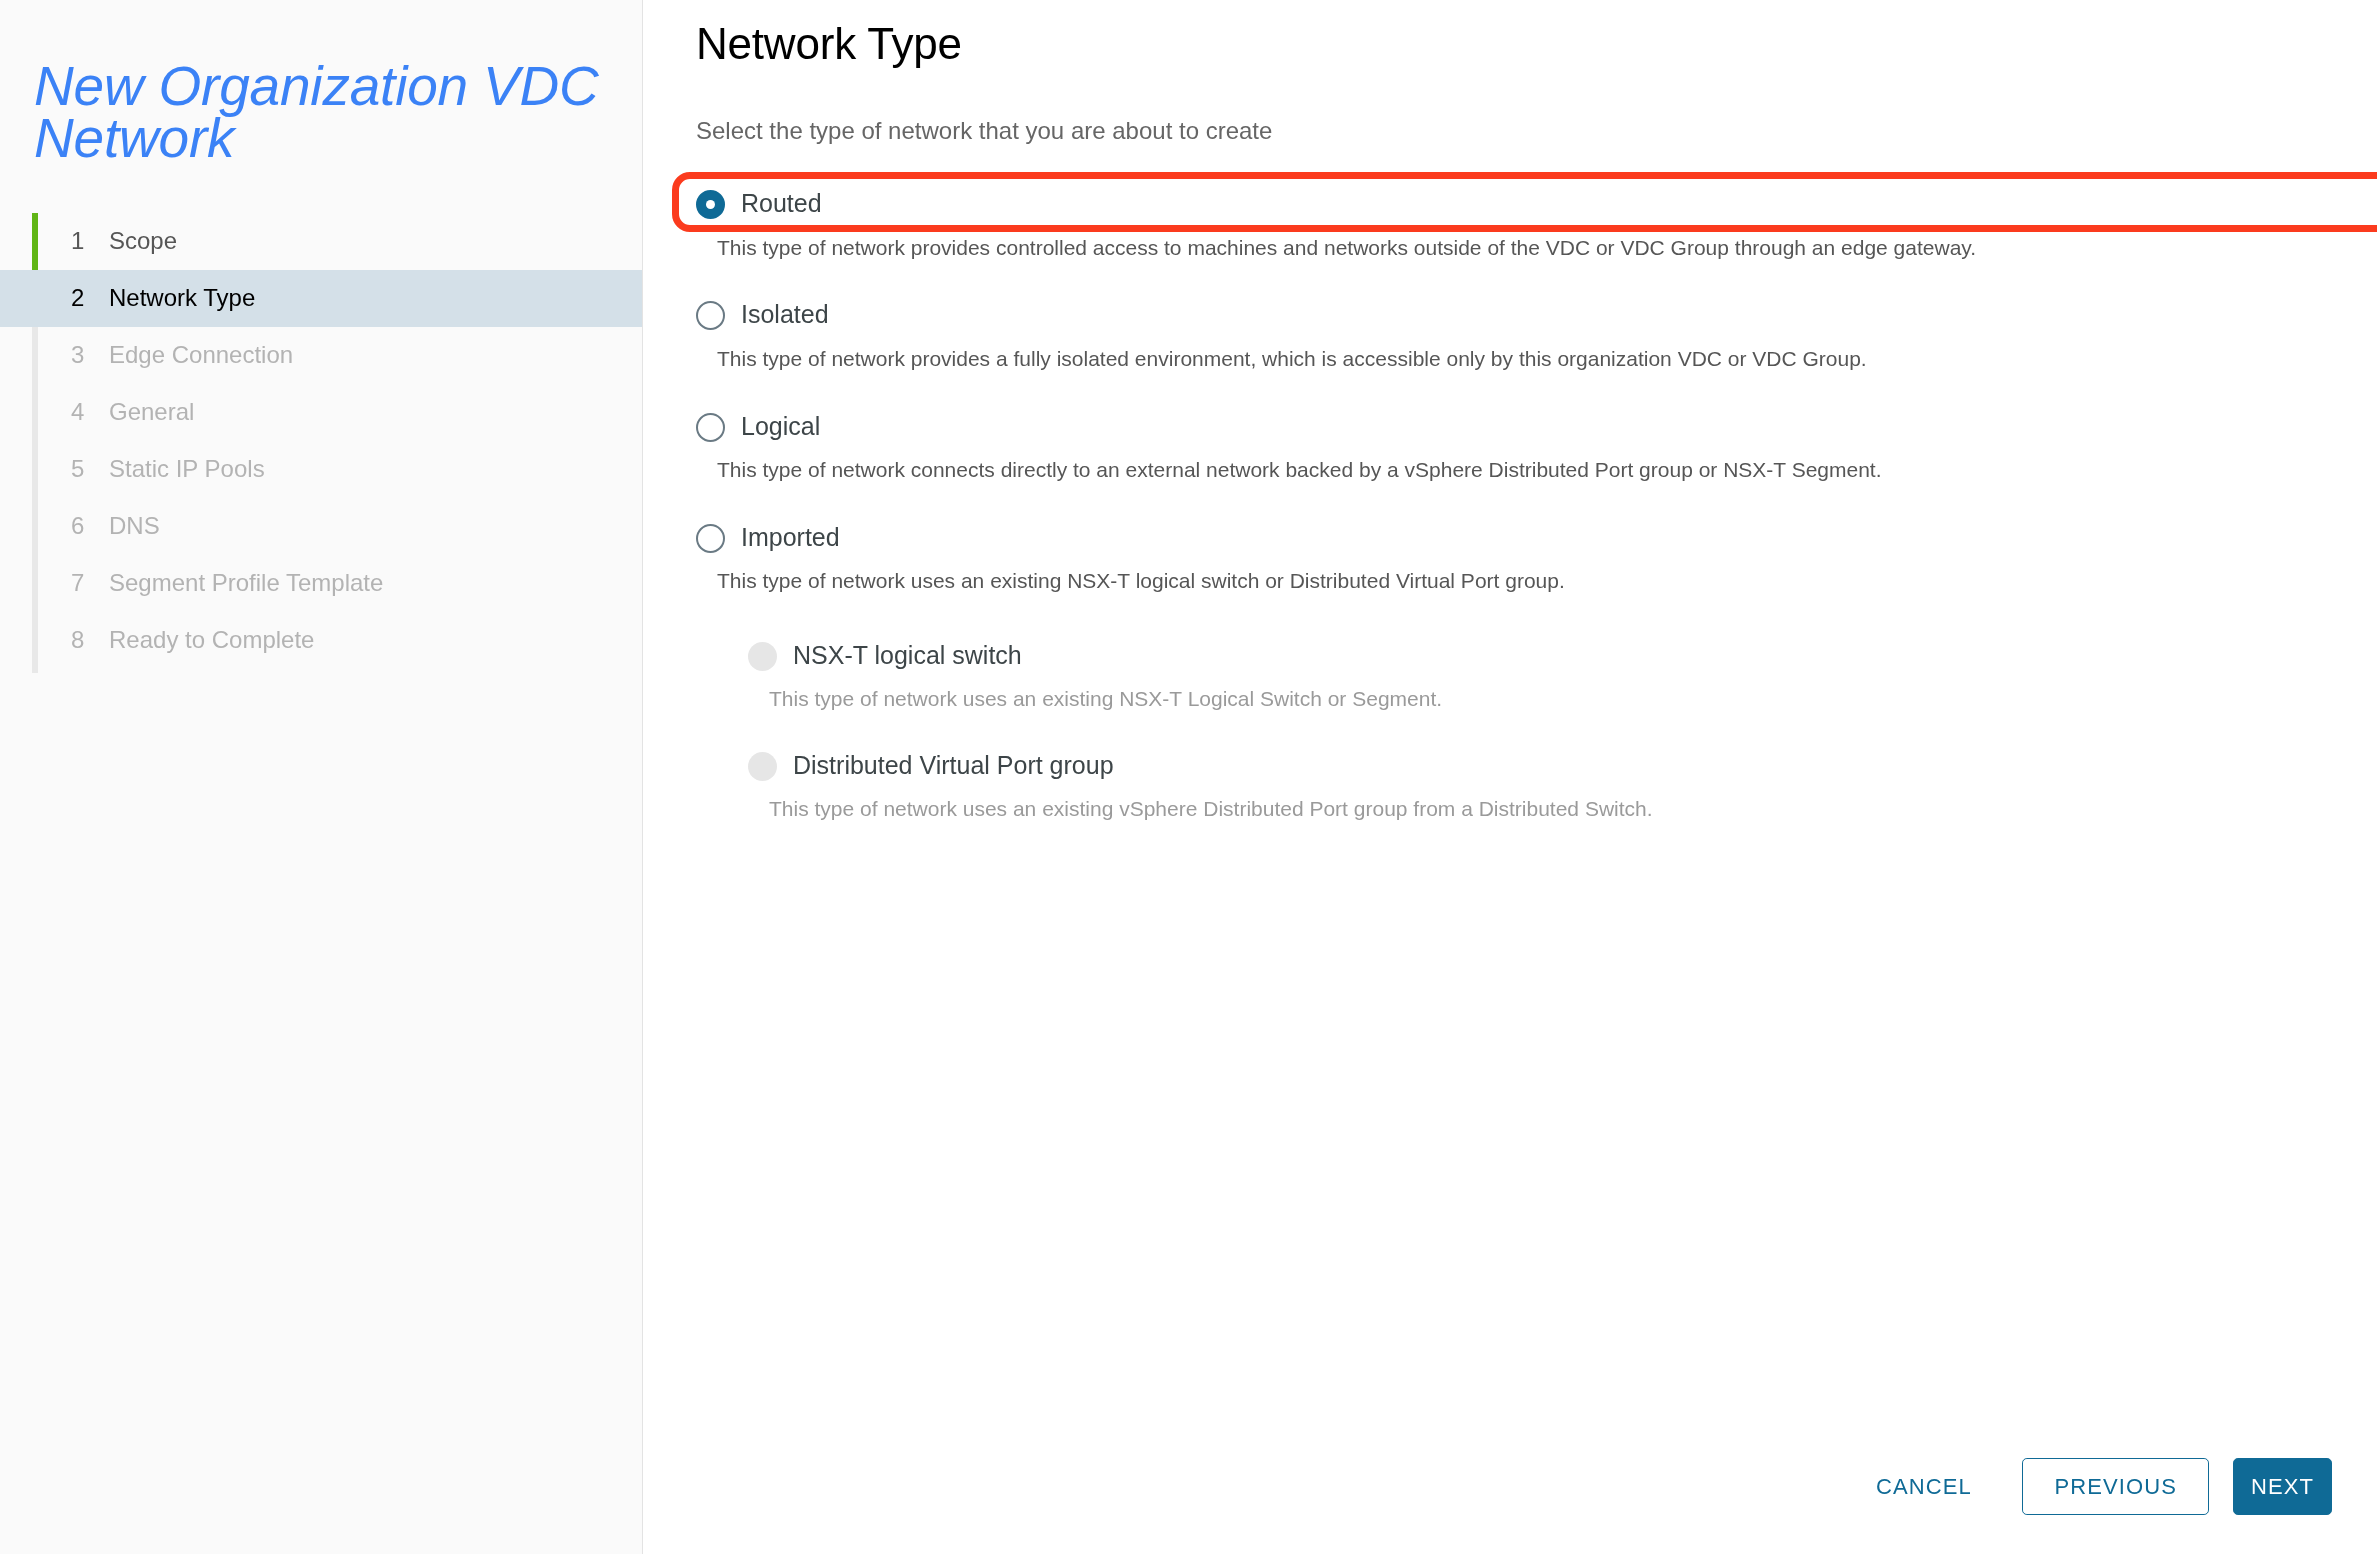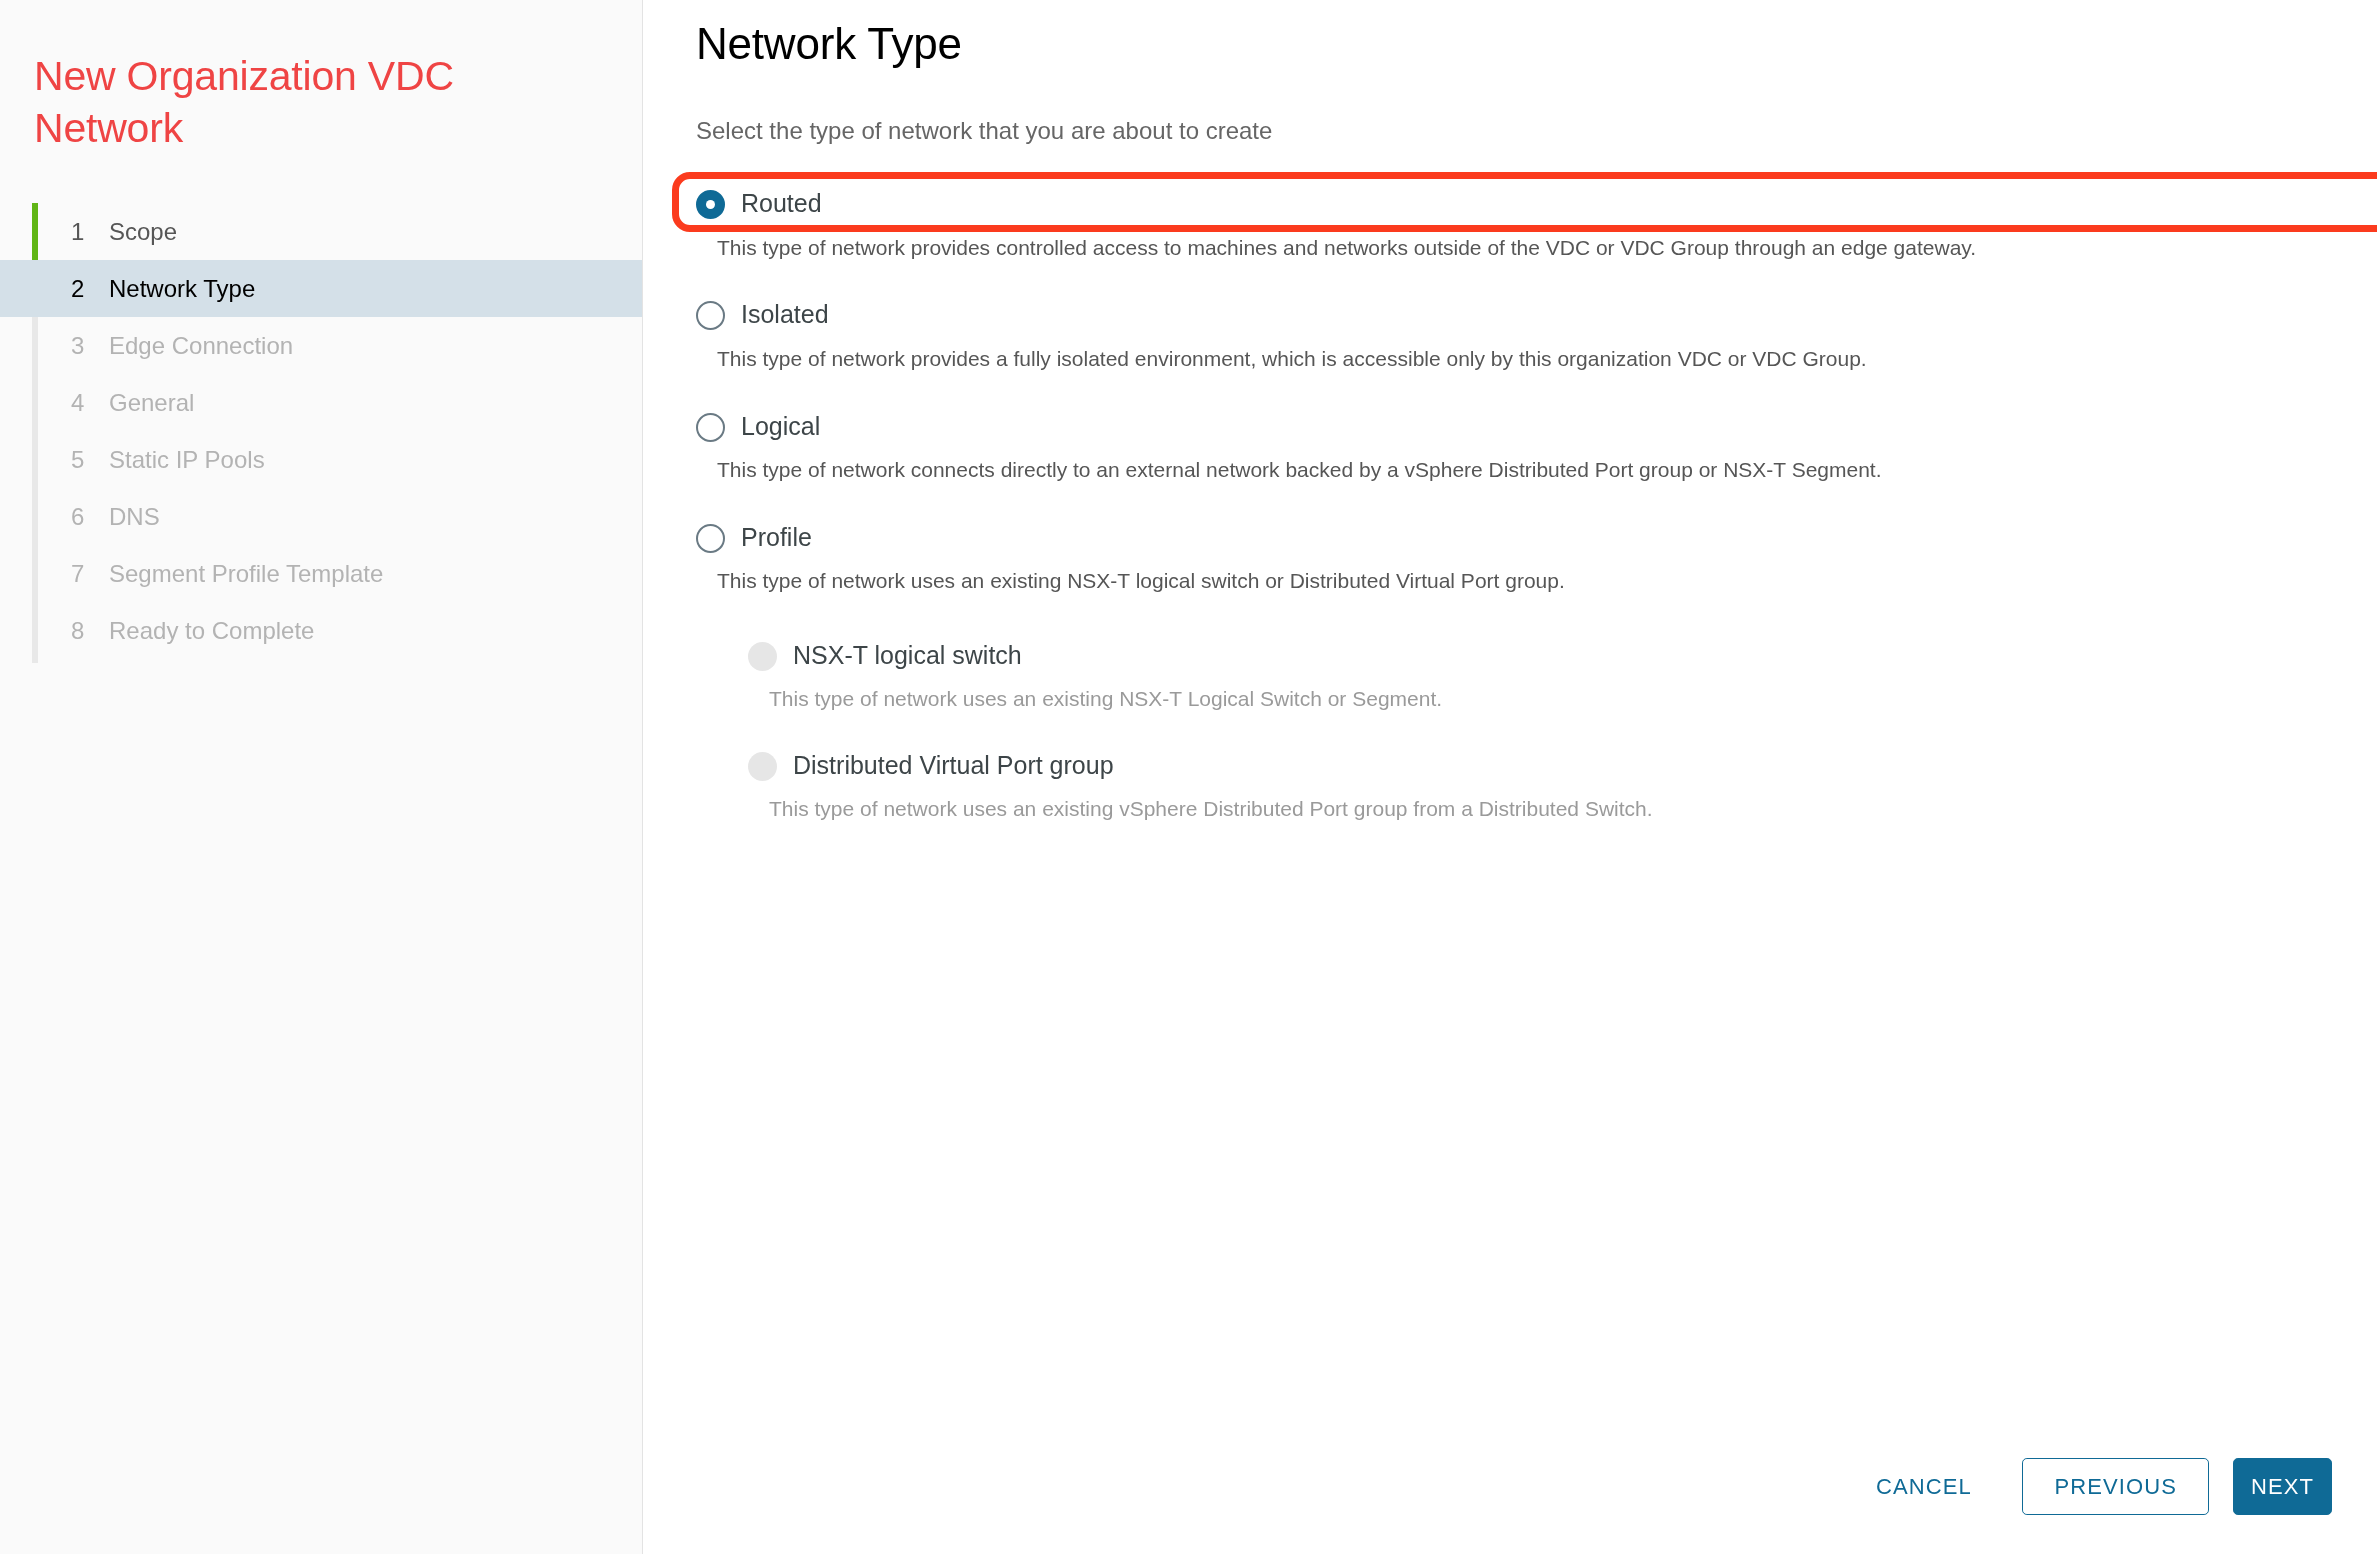--- a/index.html
+++ b/index.html
@@ -27,26 +27,27 @@
     width: 643px;
     min-width: 643px;
     height: 1555px;
     background: #fafafa;
     border-right: 1.6px solid #e3e3e3;
     box-sizing: border-box;
     position: relative;
   }
 
   .wizard-title {
-    font-size: 41px;
+    font-size: 55px;
     line-height: 52px;
-    color: #ef4444;
+    color: #3b82f6;
     font-weight: 400;
     padding: 23px 39px 0 34px;
     letter-spacing: -0.2px;
+    font-style: italic;
   }
 
   .steps {
     margin-top: 49px;
     position: relative;
   }
 
   .step-track {
     position: absolute;
     left: 32px;
@@ -305,21 +306,21 @@
         <div class="option-block">
           <div class="option-row">
             <span class="radio"></span>
             <span class="option-label">Logical</span>
           </div>
           <div class="option-desc">This type of network connects directly to an external network backed by a vSphere Distributed Port group or NSX-T Segment.</div>
         </div>
         <div class="option-block">
           <div class="option-row">
             <span class="radio"></span>
-            <span class="option-label">Profile</span>
+            <span class="option-label">Imported</span>
           </div>
           <div class="option-desc">This type of network uses an existing NSX-T logical switch or Distributed Virtual Port group.</div>
         </div>
       </div>
 
     <div class="sub-options" id="sub-options-list">
         <div class="option-block">
           <div class="option-row">
             <span class="radio disabled"></span>
             <span class="option-label">NSX-T logical switch</span>

